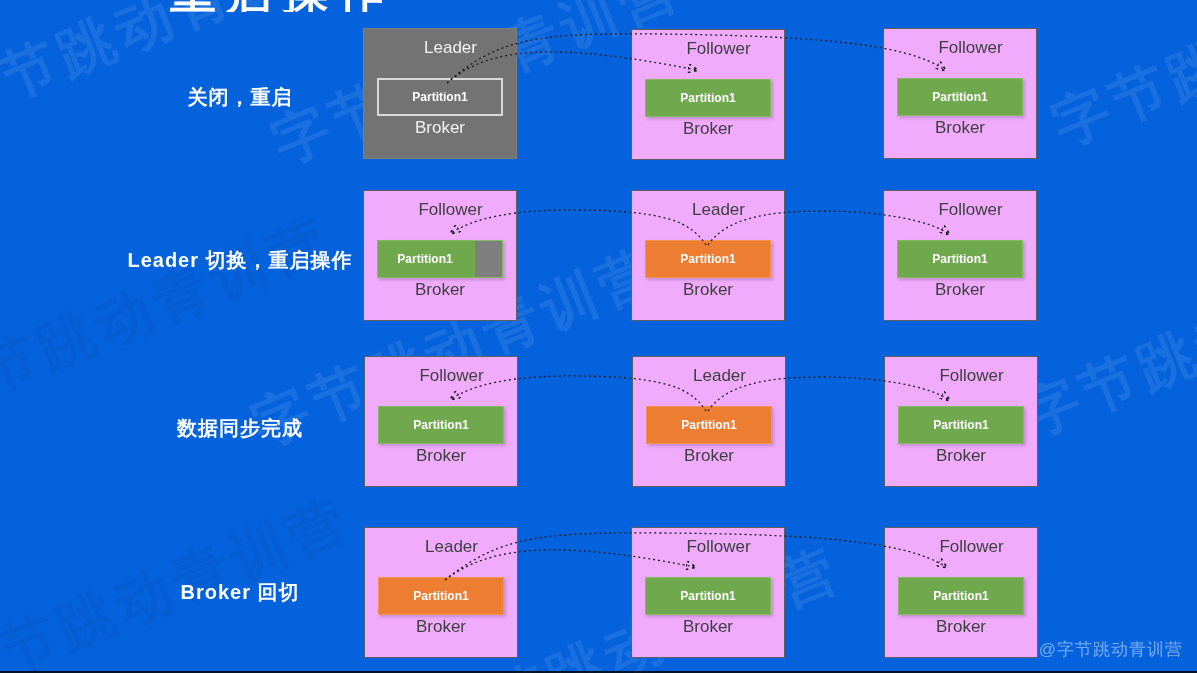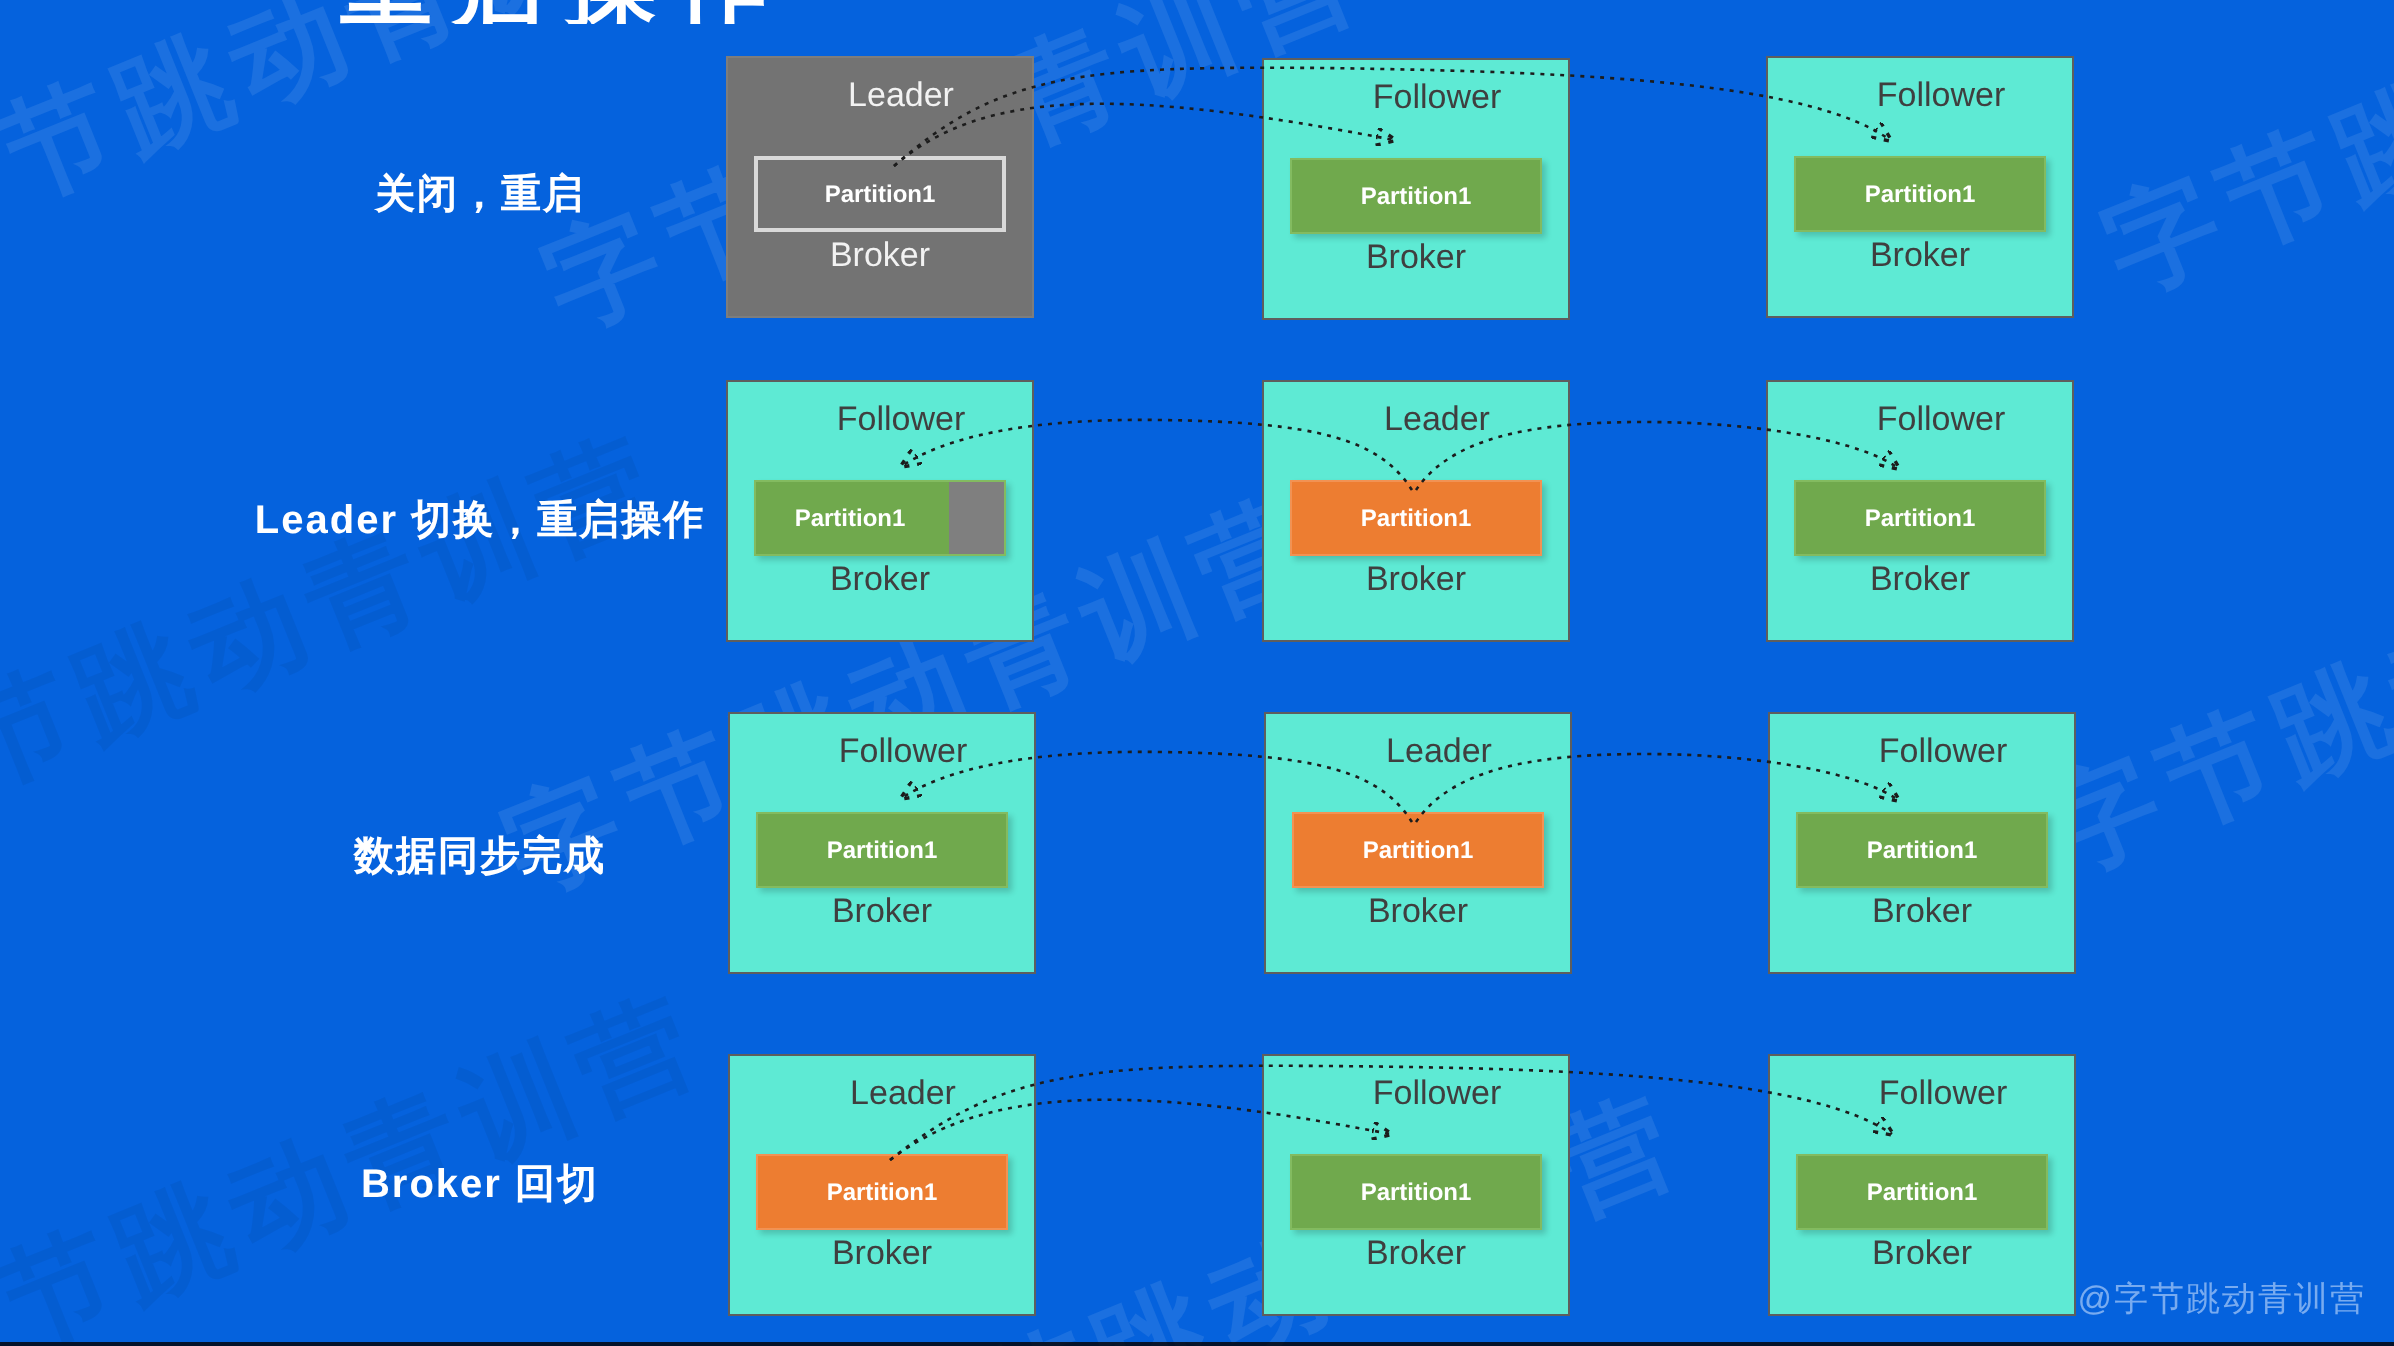--- a/index.html
+++ b/index.html
@@ -28,21 +28,21 @@
     letter-spacing:10px;
   }
   
   .row-label{
     position:absolute;left:55px;width:370px;text-align:center;
     transform:translateY(-50%);
     color:#ffffff;font-size:20px;font-weight:bold;letter-spacing:1px;
   }
   
   .broker{
-    position:absolute;width:154px;height:131px;background:#5eead4;
+    position:absolute;width:154px;height:131px;background:#f0abfc;
     border:1px solid #5e5e5e;box-sizing:border-box;
   }
   .broker.offline{background:#737373;border-color:#7d7d7d;}
   .role,.footer{
     position:absolute;left:0;right:0;text-align:center;
     font-size:17px;color:#3f3f3f;
   }
   .role{top:9px;padding-left:21px;}
   .footer{bottom:20px;text-align:center;}
   .broker.offline .role,.broker.offline .footer{color:#f2f2f2;}

